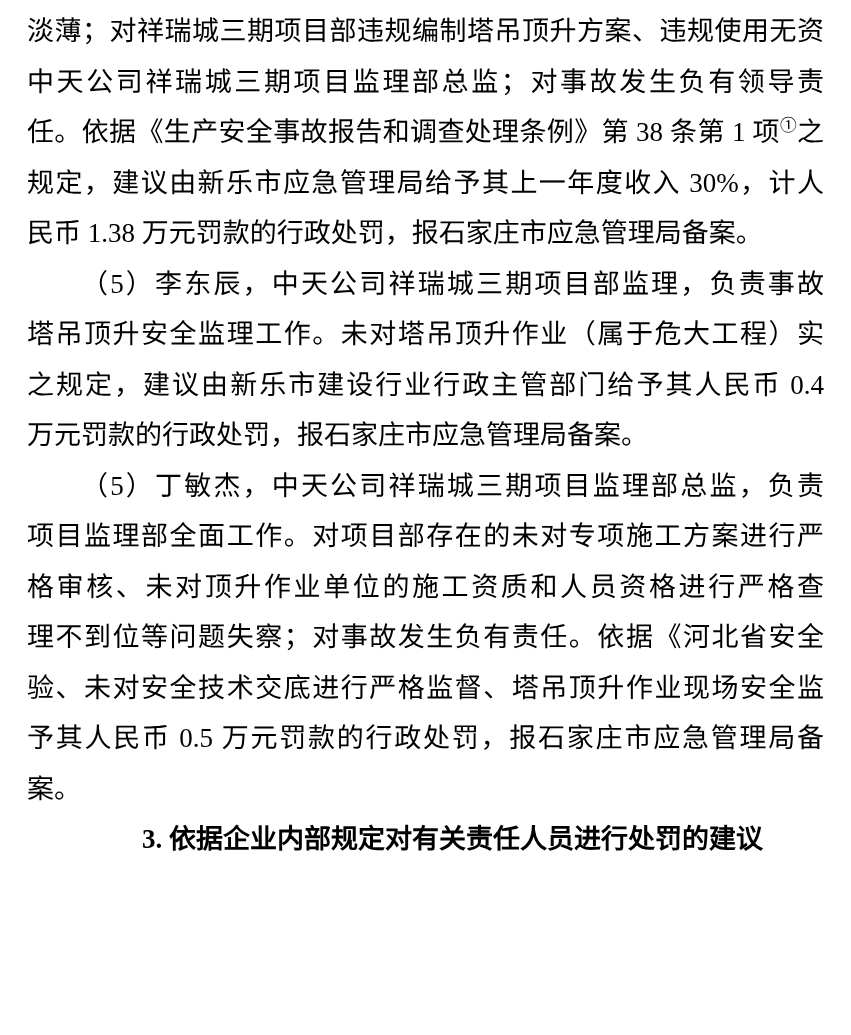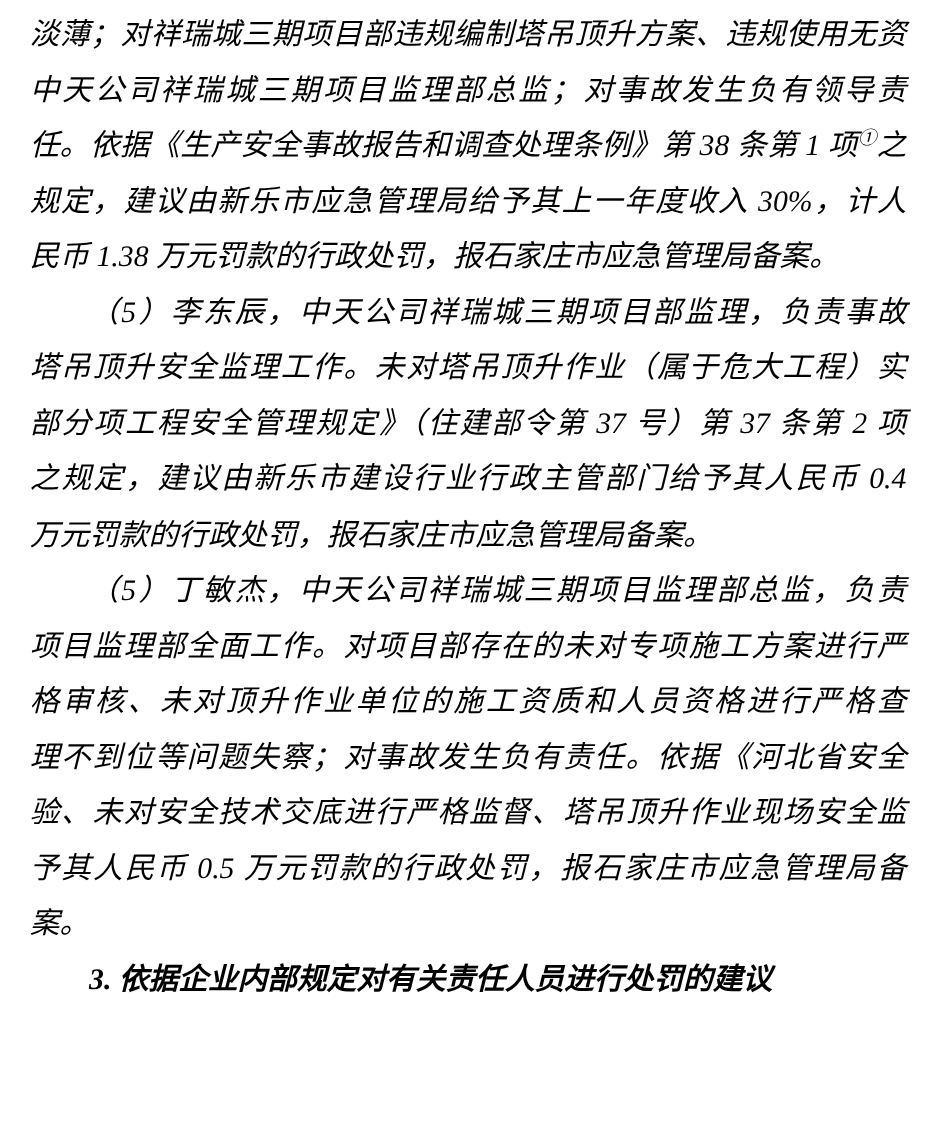--- a/index.html
+++ b/index.html
@@ -11,21 +11,20 @@
   body{
     width:851px;height:1035px;
     font-family:"Liberation Serif","DejaVu Serif",serif;
     overflow:hidden;
   }
   .page{
     position:relative;
     width:851px;height:1035px;
     background:var(--page-bg);
     overflow:hidden;
-    font-style:italic;
   }
   .doc{
     position:absolute;
     left:27px;top:6px;
     width:797px;
     color:var(--text-color);
   }
   .block{display:block;}
   .line{
     height:50.5px;
@@ -36,20 +35,21 @@
   .line.just{
     text-align:justify;
     text-align-last:justify;
     text-justify:inter-ideograph;
   }
   .line.ind{
     text-indent:2em;
   }
   .block.bold .line{
     font-weight:bold;
+    text-align:center;
   }
   .sup{
     font-size:0.62em;
     vertical-align:super;
     line-height:0;
   }
 </style>
 </head>
 <body>
 
@@ -58,21 +58,20 @@
       <div class="block">
         <div class="line just"><span>淡薄；对祥瑞城三期项目部违规编制塔吊顶升方案、违规使用无资</span></div>
         <div class="line just"><span>中天公司祥瑞城三期项目监理部总监；对事故发生负有领导责</span></div>
         <div class="line just"><span>任。依据《生产安全事故报告和调查处理条例》第 38 条第 1 项</span><span class="sup">①</span><span>之</span></div>
         <div class="line just"><span>规定，建议由新乐市应急管理局给予其上一年度收入 30%，计人</span></div>
         <div class="line"><span>民币 1.38 万元罚款的行政处罚，报石家庄市应急管理局备案。</span></div>
       </div>
       <div class="block">
         <div class="line just ind"><span>（5）李东辰，中天公司祥瑞城三期项目部监理，负责事故</span></div>
         <div class="line just"><span>塔吊顶升安全监理工作。未对塔吊顶升作业（属于危大工程）实</span></div>
-        <div class="line just"><span>部分项工程安全管理规定》（住建部令第 37 号）第 37 条第 2 项</span></div>
         <div class="line just"><span>之规定，建议由新乐市建设行业行政主管部门给予其人民币 0.4</span></div>
         <div class="line"><span>万元罚款的行政处罚，报石家庄市应急管理局备案。</span></div>
       </div>
       <div class="block">
         <div class="line just ind"><span>（5）丁敏杰，中天公司祥瑞城三期项目监理部总监，负责</span></div>
         <div class="line just"><span>项目监理部全面工作。对项目部存在的未对专项施工方案进行严</span></div>
         <div class="line just"><span>格审核、未对顶升作业单位的施工资质和人员资格进行严格查</span></div>
         <div class="line just"><span>理不到位等问题失察；对事故发生负有责任。依据《河北省安全</span></div>
         <div class="line just"><span>验、未对安全技术交底进行严格监督、塔吊顶升作业现场安全监</span></div>
         <div class="line just"><span>予其人民币 0.5 万元罚款的行政处罚，报石家庄市应急管理局备</span></div>

